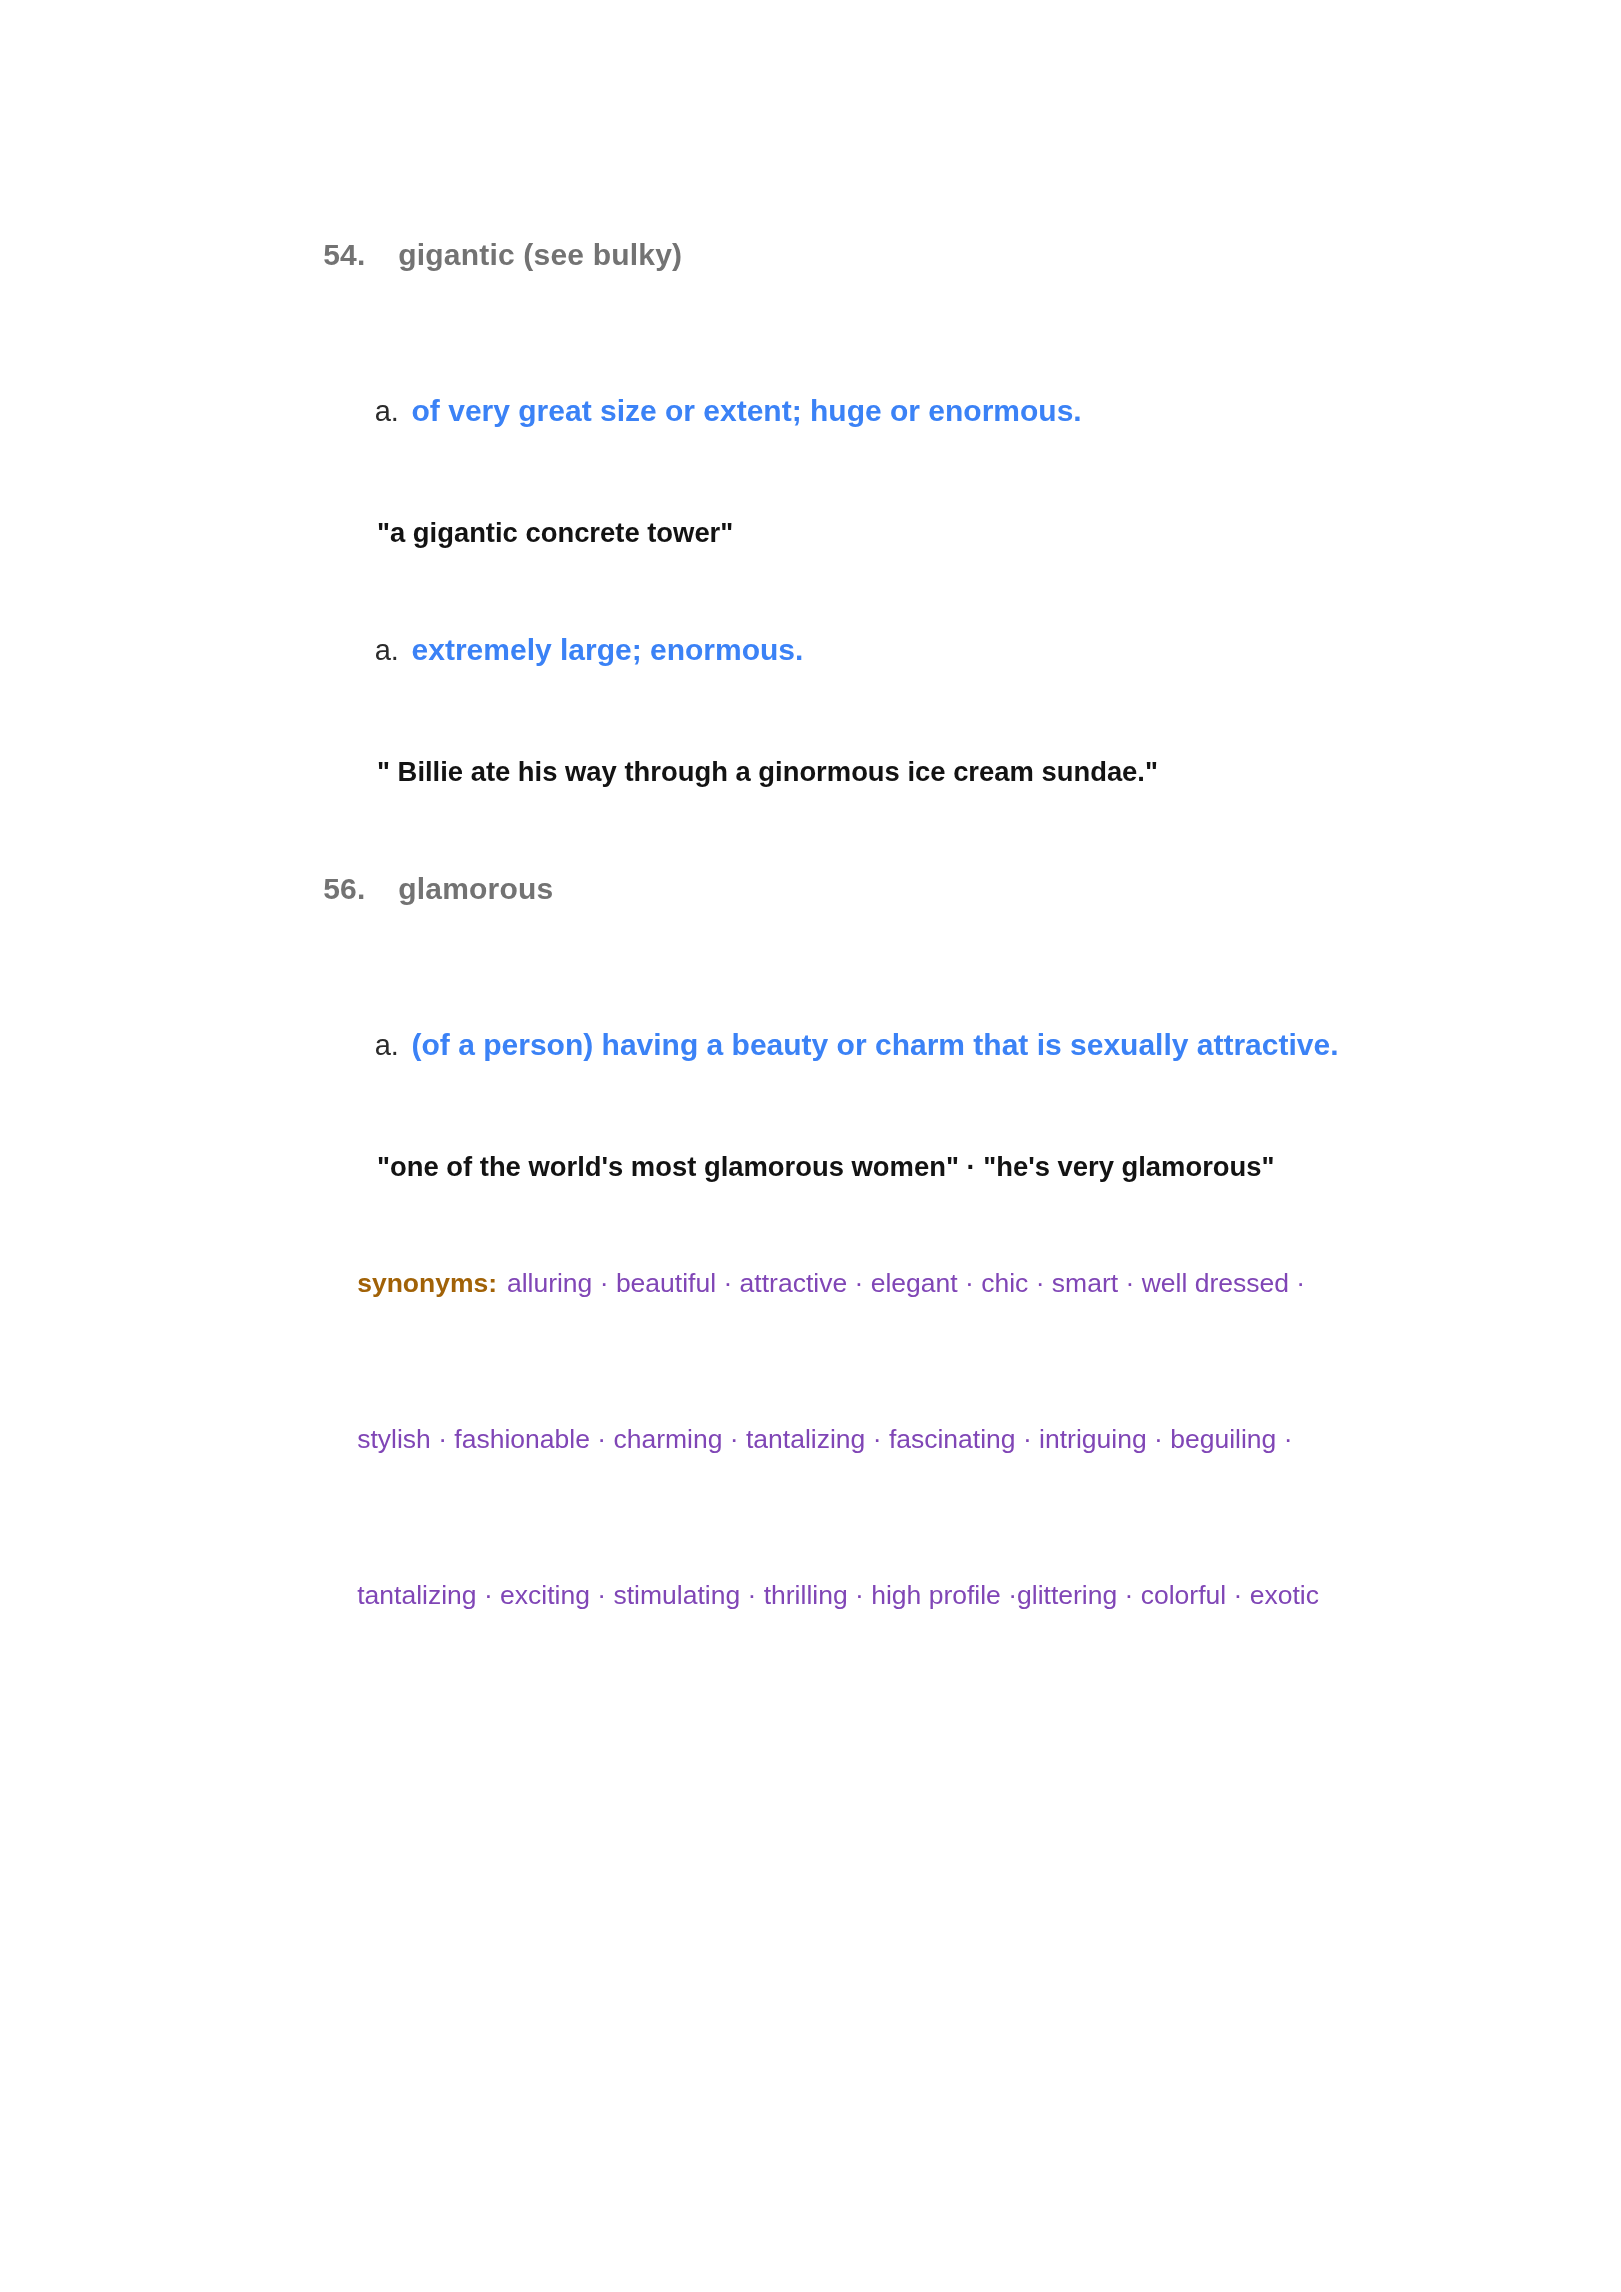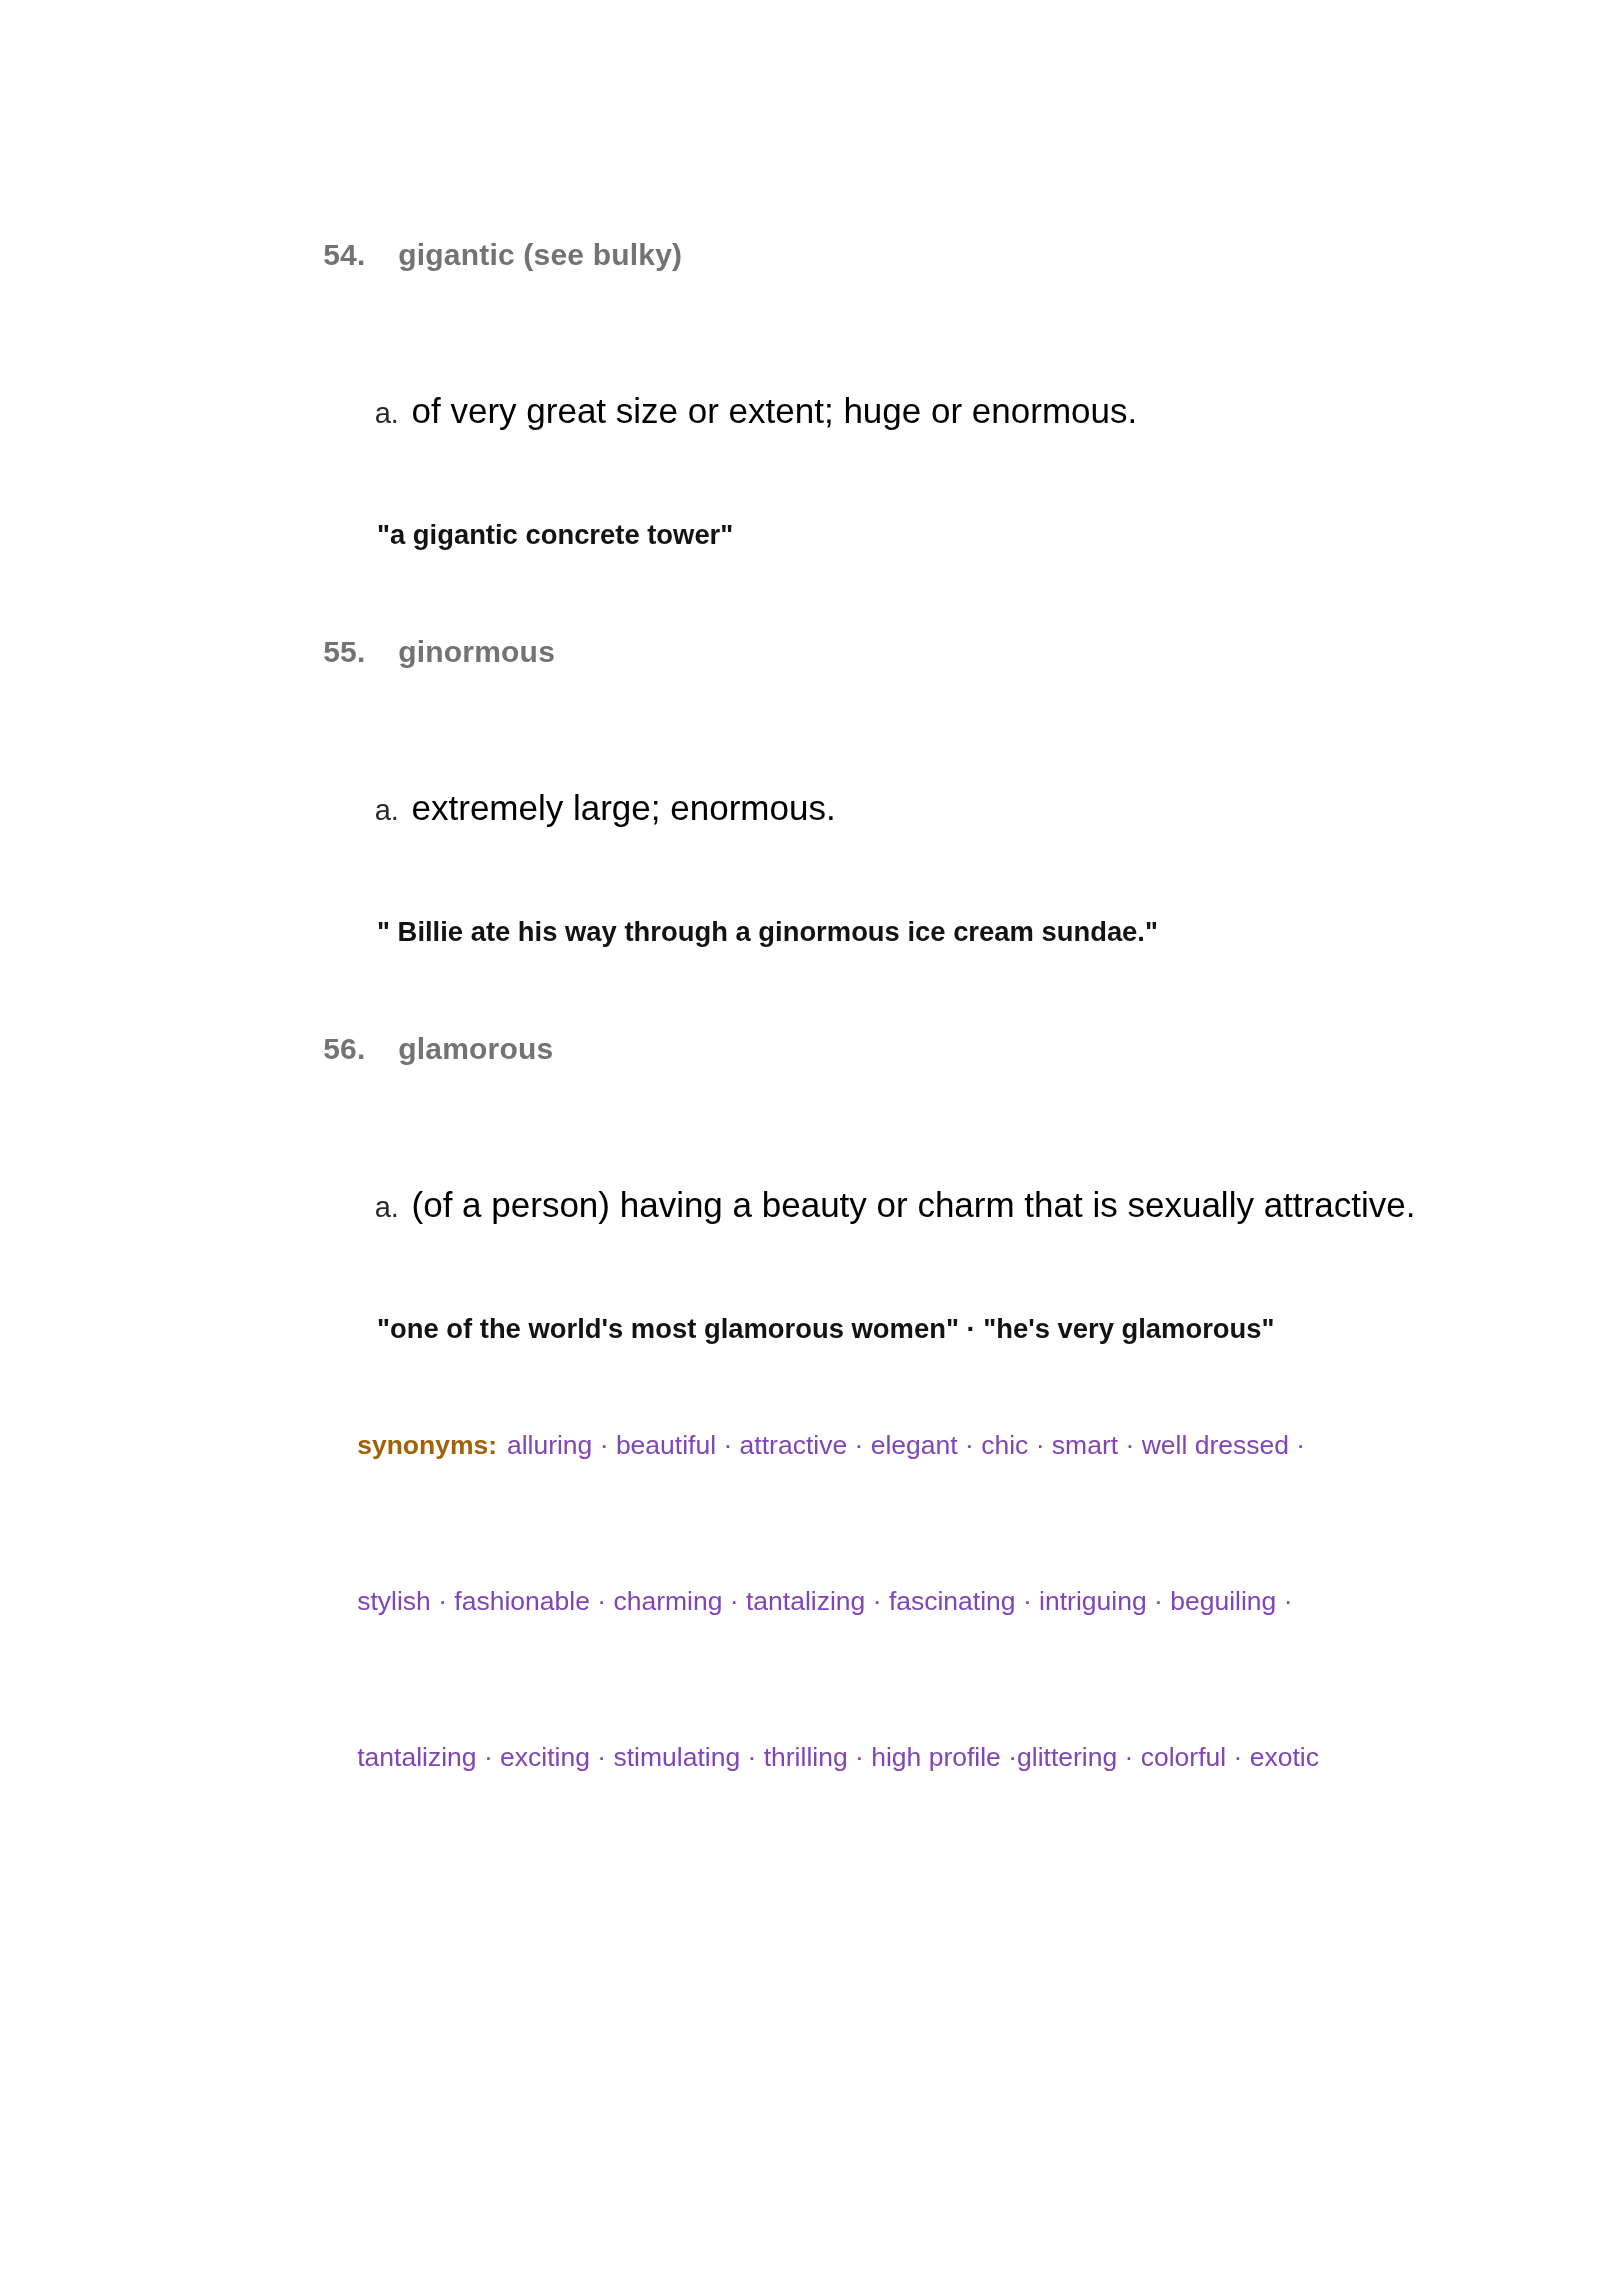--- a/index.html
+++ b/index.html
@@ -39,23 +39,23 @@
   .def-row {
     margin-left: 76px;
   }
   .sense {
     font-size: 29px;
     font-weight: 400;
     color: #2b2b2b;
     margin-right: 12.7px;
   }
   .def-text {
-    color: #000000;
-    font-weight: normal;
-    font-size: 35px;
+    color: #3b82f6;
+    font-weight: bold;
+    font-size: 30px;
   }
   .example-row {
     margin-left: 105px;
     font-weight: bold;
     font-size: 27.4px;
     color: #131313;
   }
   .syn-row {
     margin-left: 74px;
     font-size: 26.5px;
@@ -79,23 +79,20 @@
     <div class="row heading-row">
       <span class="num">54.</span><span>gigantic (see bulky)</span>
     </div>
     <div class="row def-row">
       <span class="sense">a.</span><span class="def-text">of very great size or extent; huge or enormous.</span>
     </div>
     <div class="row example-row">"a gigantic concrete tower"</div>
   </div>
 
   <div class="section">
-    <div class="row heading-row">
-      <span class="num">55.</span><span>ginormous</span>
-    </div>
     <div class="row def-row">
       <span class="sense">a.</span><span class="def-text">extremely large; enormous.</span>
     </div>
     <div class="row example-row">" Billie ate his way through a ginormous ice cream sundae."</div>
   </div>
 
   <div class="section">
     <div class="row heading-row">
       <span class="num">56.</span><span>glamorous</span>
     </div>

